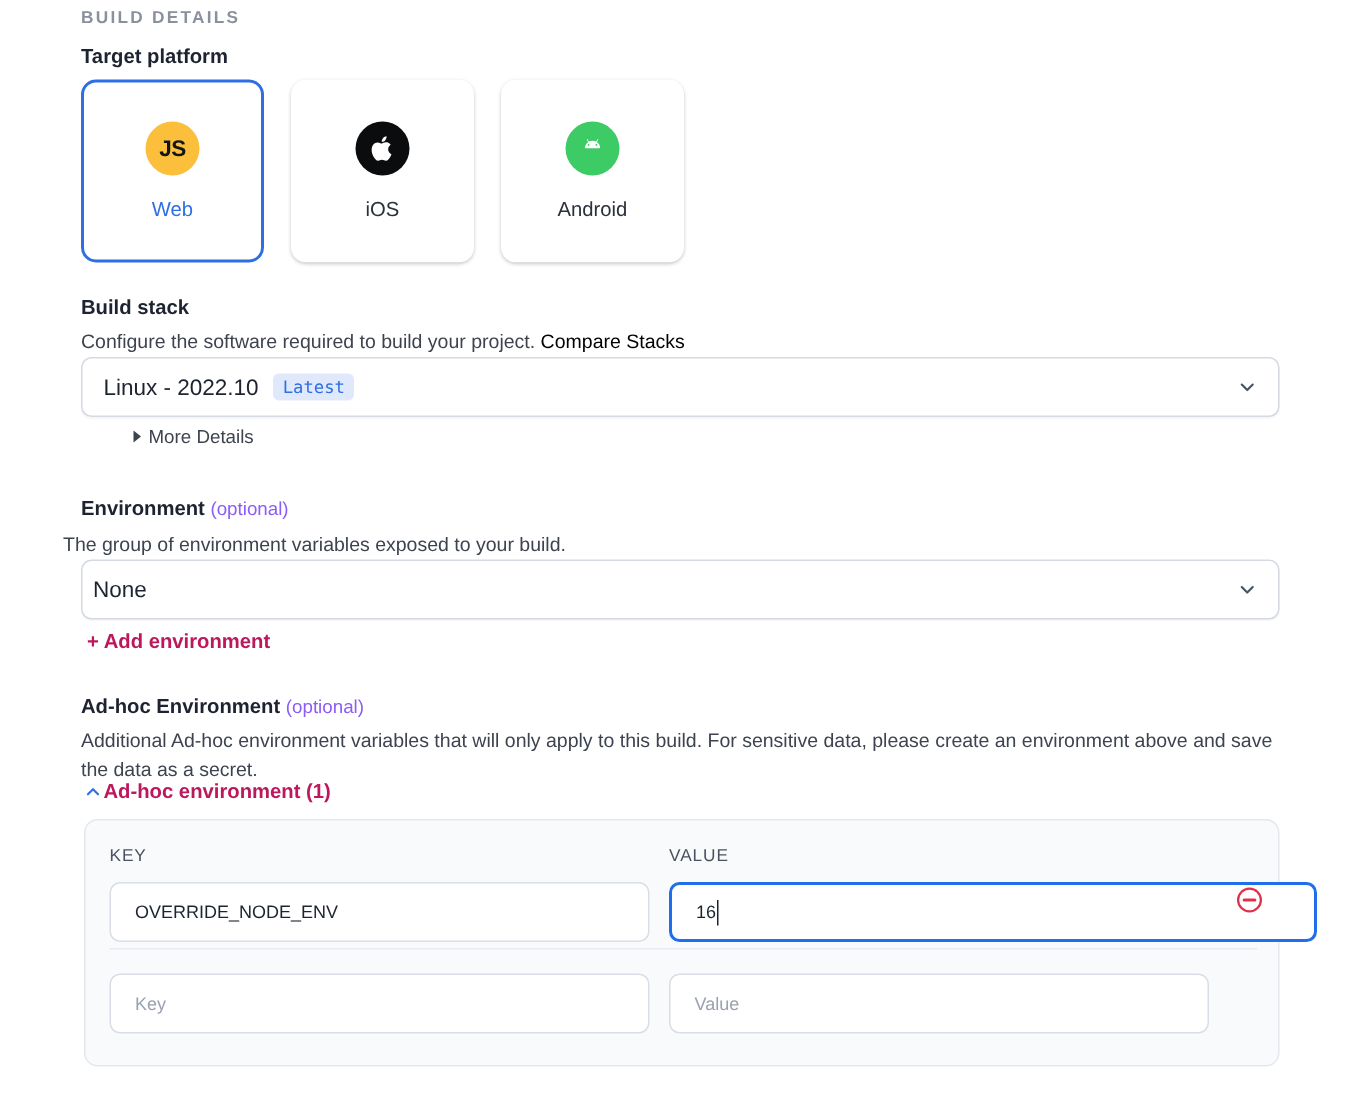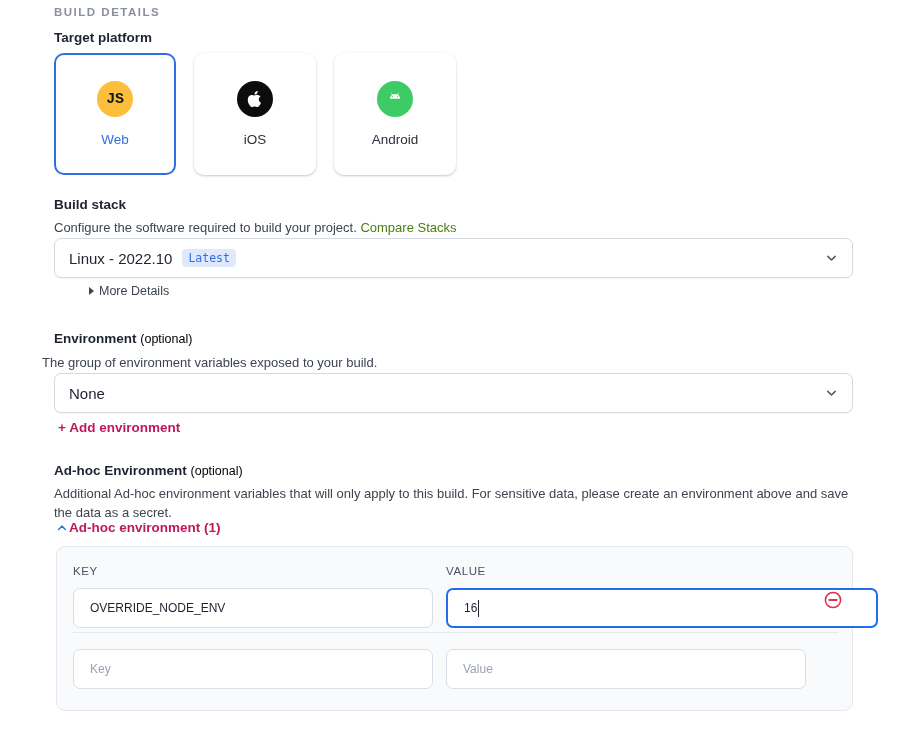--- a/index.html
+++ b/index.html
@@ -35,29 +35,29 @@
 
   
   .field-label {
     font-size: 13.5px;
     font-weight: 700;
     color: #1d2330;
   }
   .optional {
     font-weight: 400;
     font-size: 12.5px;
-    color: #000000;
+    color: #8b5cf6;
   }
   .helper {
     font-size: 13px;
     color: #3d4450;
     line-height: 1.45;
   }
   .link {
-    color: #4d7c0f;
+    color: #000000;
     text-decoration: none;
     cursor: pointer;
   }
 
   
   .platform-label {
     position: absolute;
     left: 54px;
     top: 30px;
   }
@@ -92,21 +92,21 @@
     display: flex;
     align-items: center;
     justify-content: center;
     margin-bottom: 15px;
   }
   .icon-js {
     background: #fbbf3c;
     color: #111418;
     font-size: 15px;
     font-weight: 700;
-    font-family: Liberation Mono, monospace;
+    font-family: Liberation Sans, sans-serif;
     letter-spacing: -.3px;
   }
   .icon-apple { background: #0b0c0e; }
   .icon-android { background: #3ccb64; }
   .platform-name {
     font-size: 13.5px;
     color: #2b313c;
   }
   .platform-card.selected .platform-name { color: #2f6fe4; }
 
@@ -323,21 +323,21 @@
     <span class="tri-right"></span>
     <span>More Details</span>
   </div>
 
   <div class="field-label env-label">
     <span>Environment</span>
     <span class="optional">(optional)</span>
   </div>
   <div class="helper env-helper">The group of environment variables exposed to your build.</div>
 
-  <div class="select" style="left:54px; top:373px; width:799px;">
+  <div class="select" style="left:54px; top:373px; width:799px;padding-left:7px;">
     <span class="select-value">None</span>
     <svg class="chev" viewBox="0 0 16 16" fill="none" stroke="currentColor" stroke-width="1.8" stroke-linecap="round" stroke-linejoin="round">
         <path d="M3.5 6 8 10.5 12.5 6"></path>
       </svg>
   </div>
 
   <div class="add-env">+ Add environment</div>
 
   <div class="field-label adhoc-label">
     <span>Ad-hoc Environment</span>

